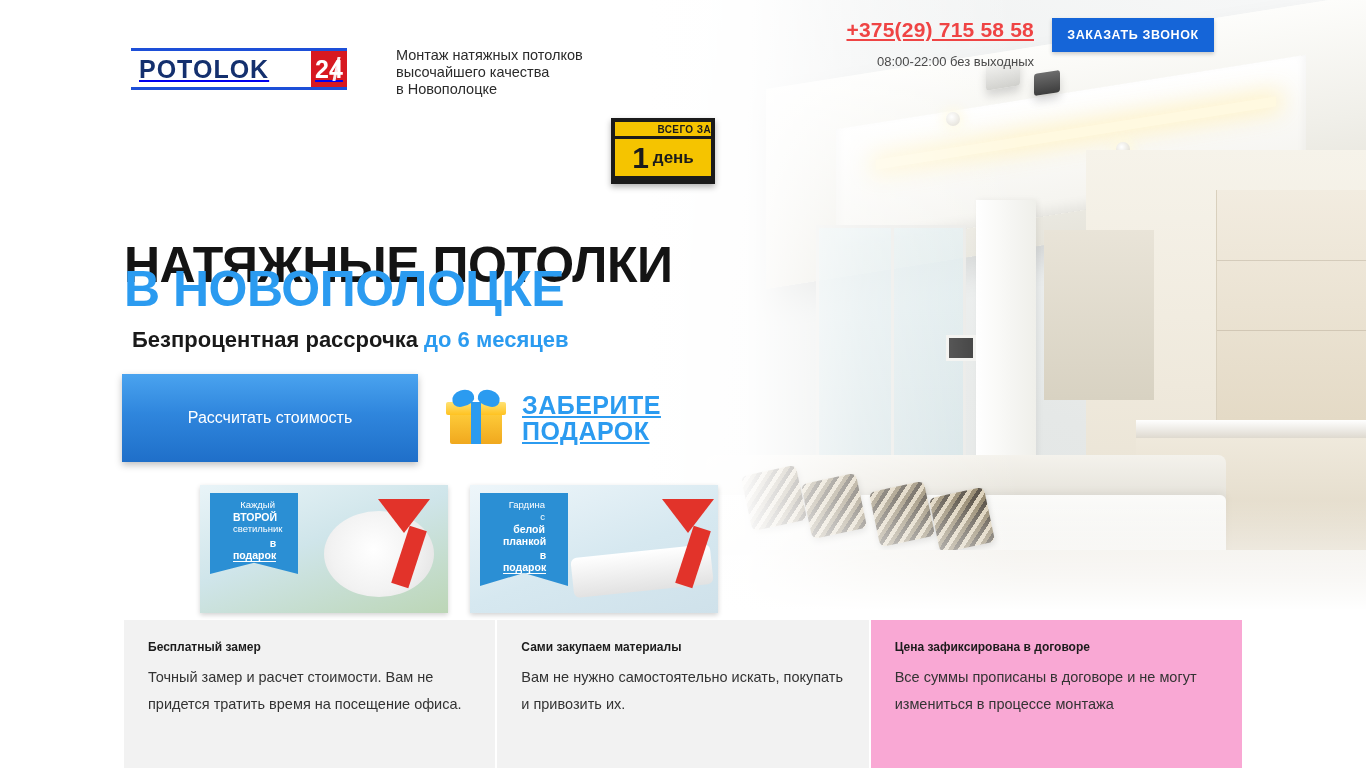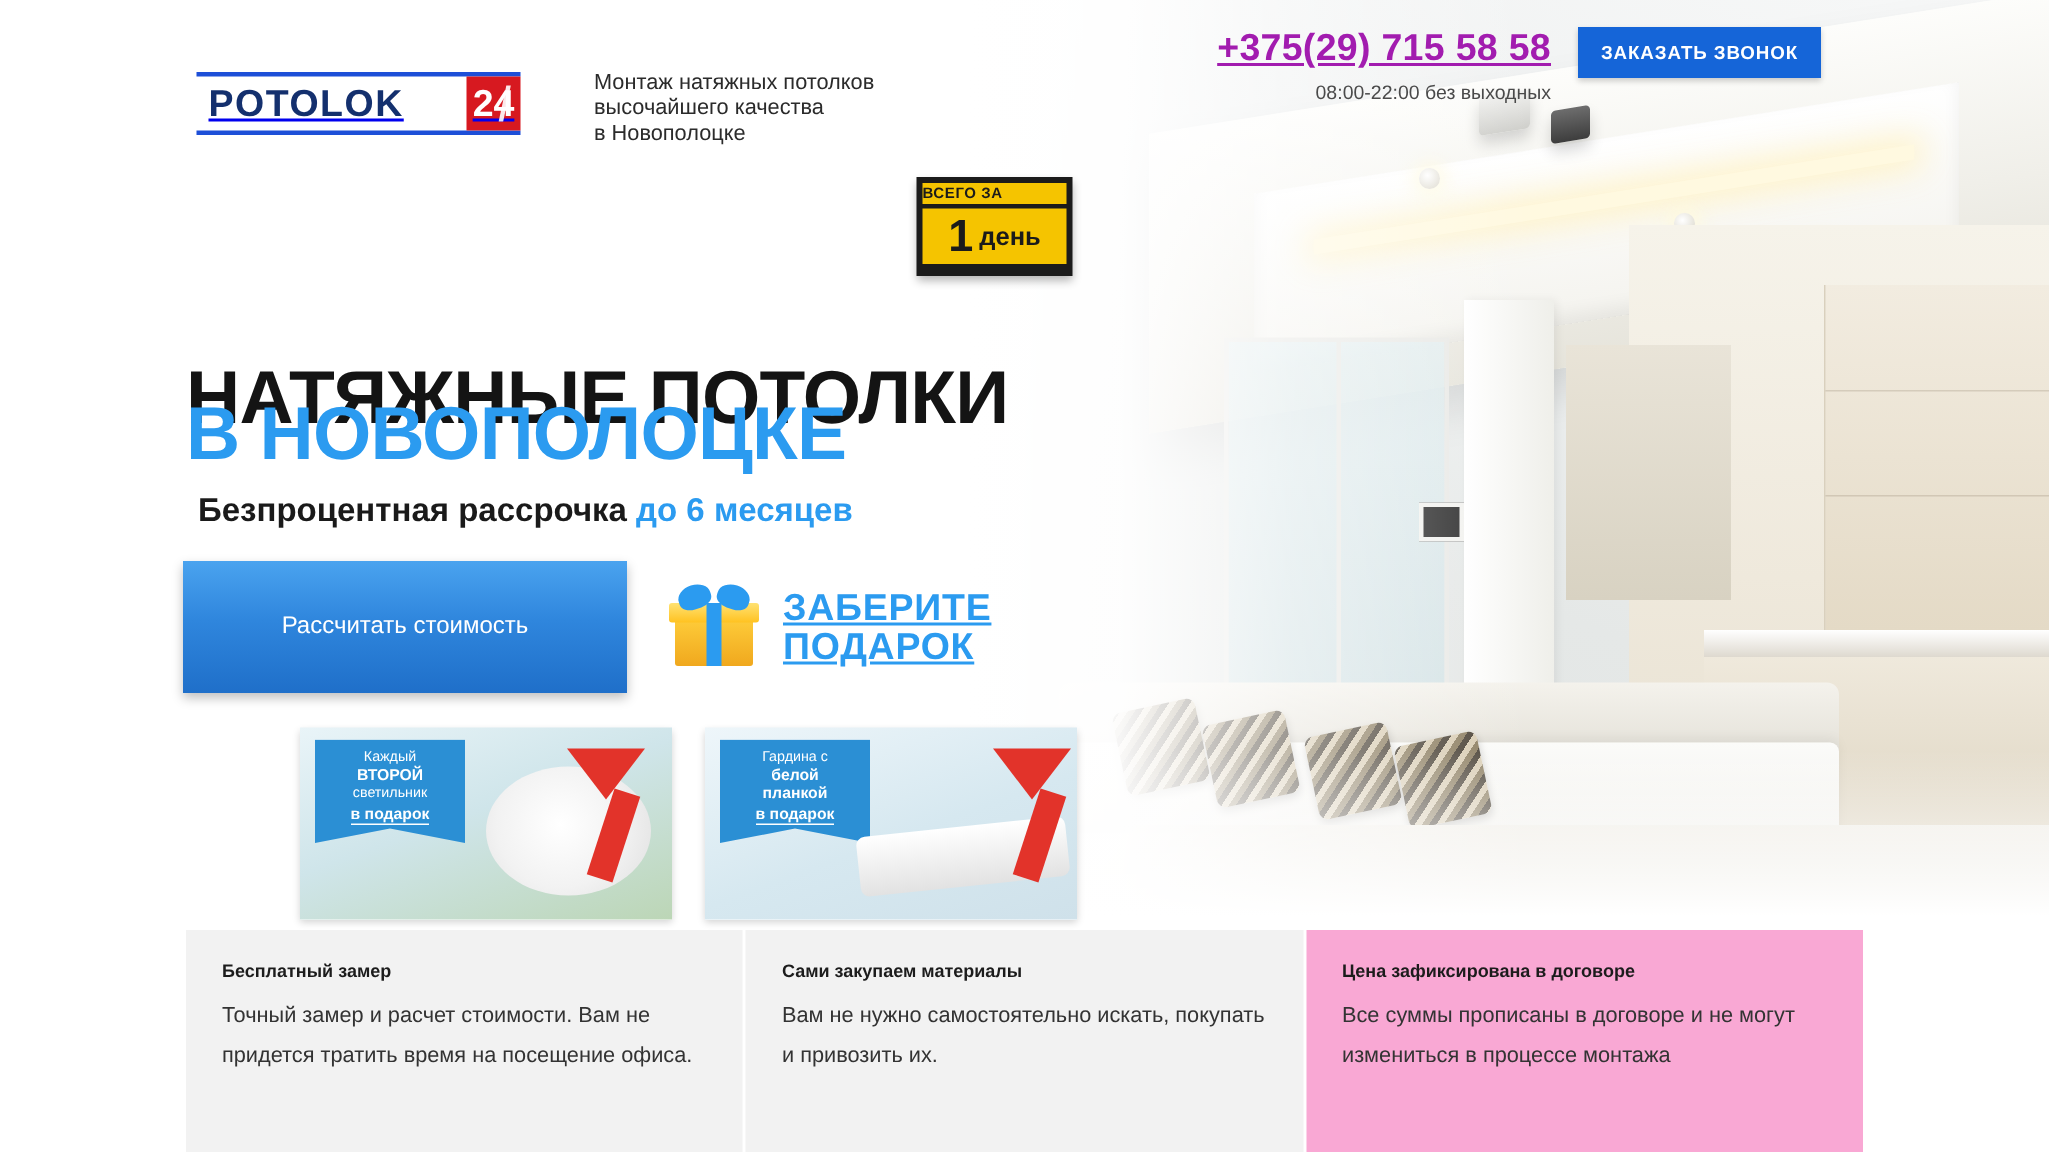--- a/index.html
+++ b/index.html
@@ -221,23 +221,23 @@
     font-size: 14.5px;
     line-height: 17px;
     color: #2b2b2b;
   }
 
   .phone {
     position: absolute;
     right: 332px; top: 18px;
     width: 300px;
     text-align: right;
-    font-size: 25px;
-    font-weight: bold;
-    color: #a21caf;
+    font-size: 21px;
+    font-weight: bold;
+    color: #ef4444;
     letter-spacing: .2px;
   }
   .phone-hours {
     position: absolute;
     right: 332px; top: 42px;
     width: 300px;
     text-align: right;
     font-size: 13px;
     color: #4a4a4a;
     margin-top: 12px;
@@ -263,21 +263,21 @@
     width: 104px; height: 66px;
     background: #1b1b1b;
     box-shadow: 0 3px 6px rgba(0,0,0,.3);
     padding: 4px;
   }
   .day-badge .top {
     background: #f5c400;
     color: #1b1b1b;
     font-size: 10px;
     font-weight: bold;
-    text-align: left;
+    text-align: right;
     padding: 2px 0 1px;
     letter-spacing: .4px;
   }
   .day-badge .bot {
     margin-top: 3px;
     height: 37px;
     background: #f5c400;
     display: flex;
     align-items: center;
     justify-content: center;
@@ -386,27 +386,27 @@
     top: 485px;
     width: 248px; height: 128px;
     overflow: hidden;
     box-shadow: 0 2px 5px rgba(0,0,0,.18);
   }
   .promo.one { left: 200px; background: linear-gradient(160deg,#e9f4f8 0%, #cfe5ea 45%, #bcd6b6 100%); }
   .promo.two { left: 470px; background: linear-gradient(160deg,#eef6fa 0%, #d6e8f0 55%, #cfe1ea 100%); }
   .promo .ribbon {
     position: absolute;
     left: 10px; top: 8px;
-    width: 100px;
+    width: 88px;
     background: #2b8fd4;
     color: #ffffff;
-    padding: 6px 5px 12px;
+    padding: 6px 23px 12px;
     font-size: 10.5px;
     font-weight: bold;
-    text-align: center;
+    text-align: right;
     line-height: 12px;
     clip-path: polygon(0 0, 100% 0, 100% 100%, 50% 86%, 0 100%);
   }
   .promo .ribbon .small { font-weight: normal; font-size: 9.5px; }
   .promo .ribbon .gift-line {
     display: inline-block;
     border-bottom: 1px solid #ffffff;
     margin-top: 2px;
   }
   .promo .obj {

